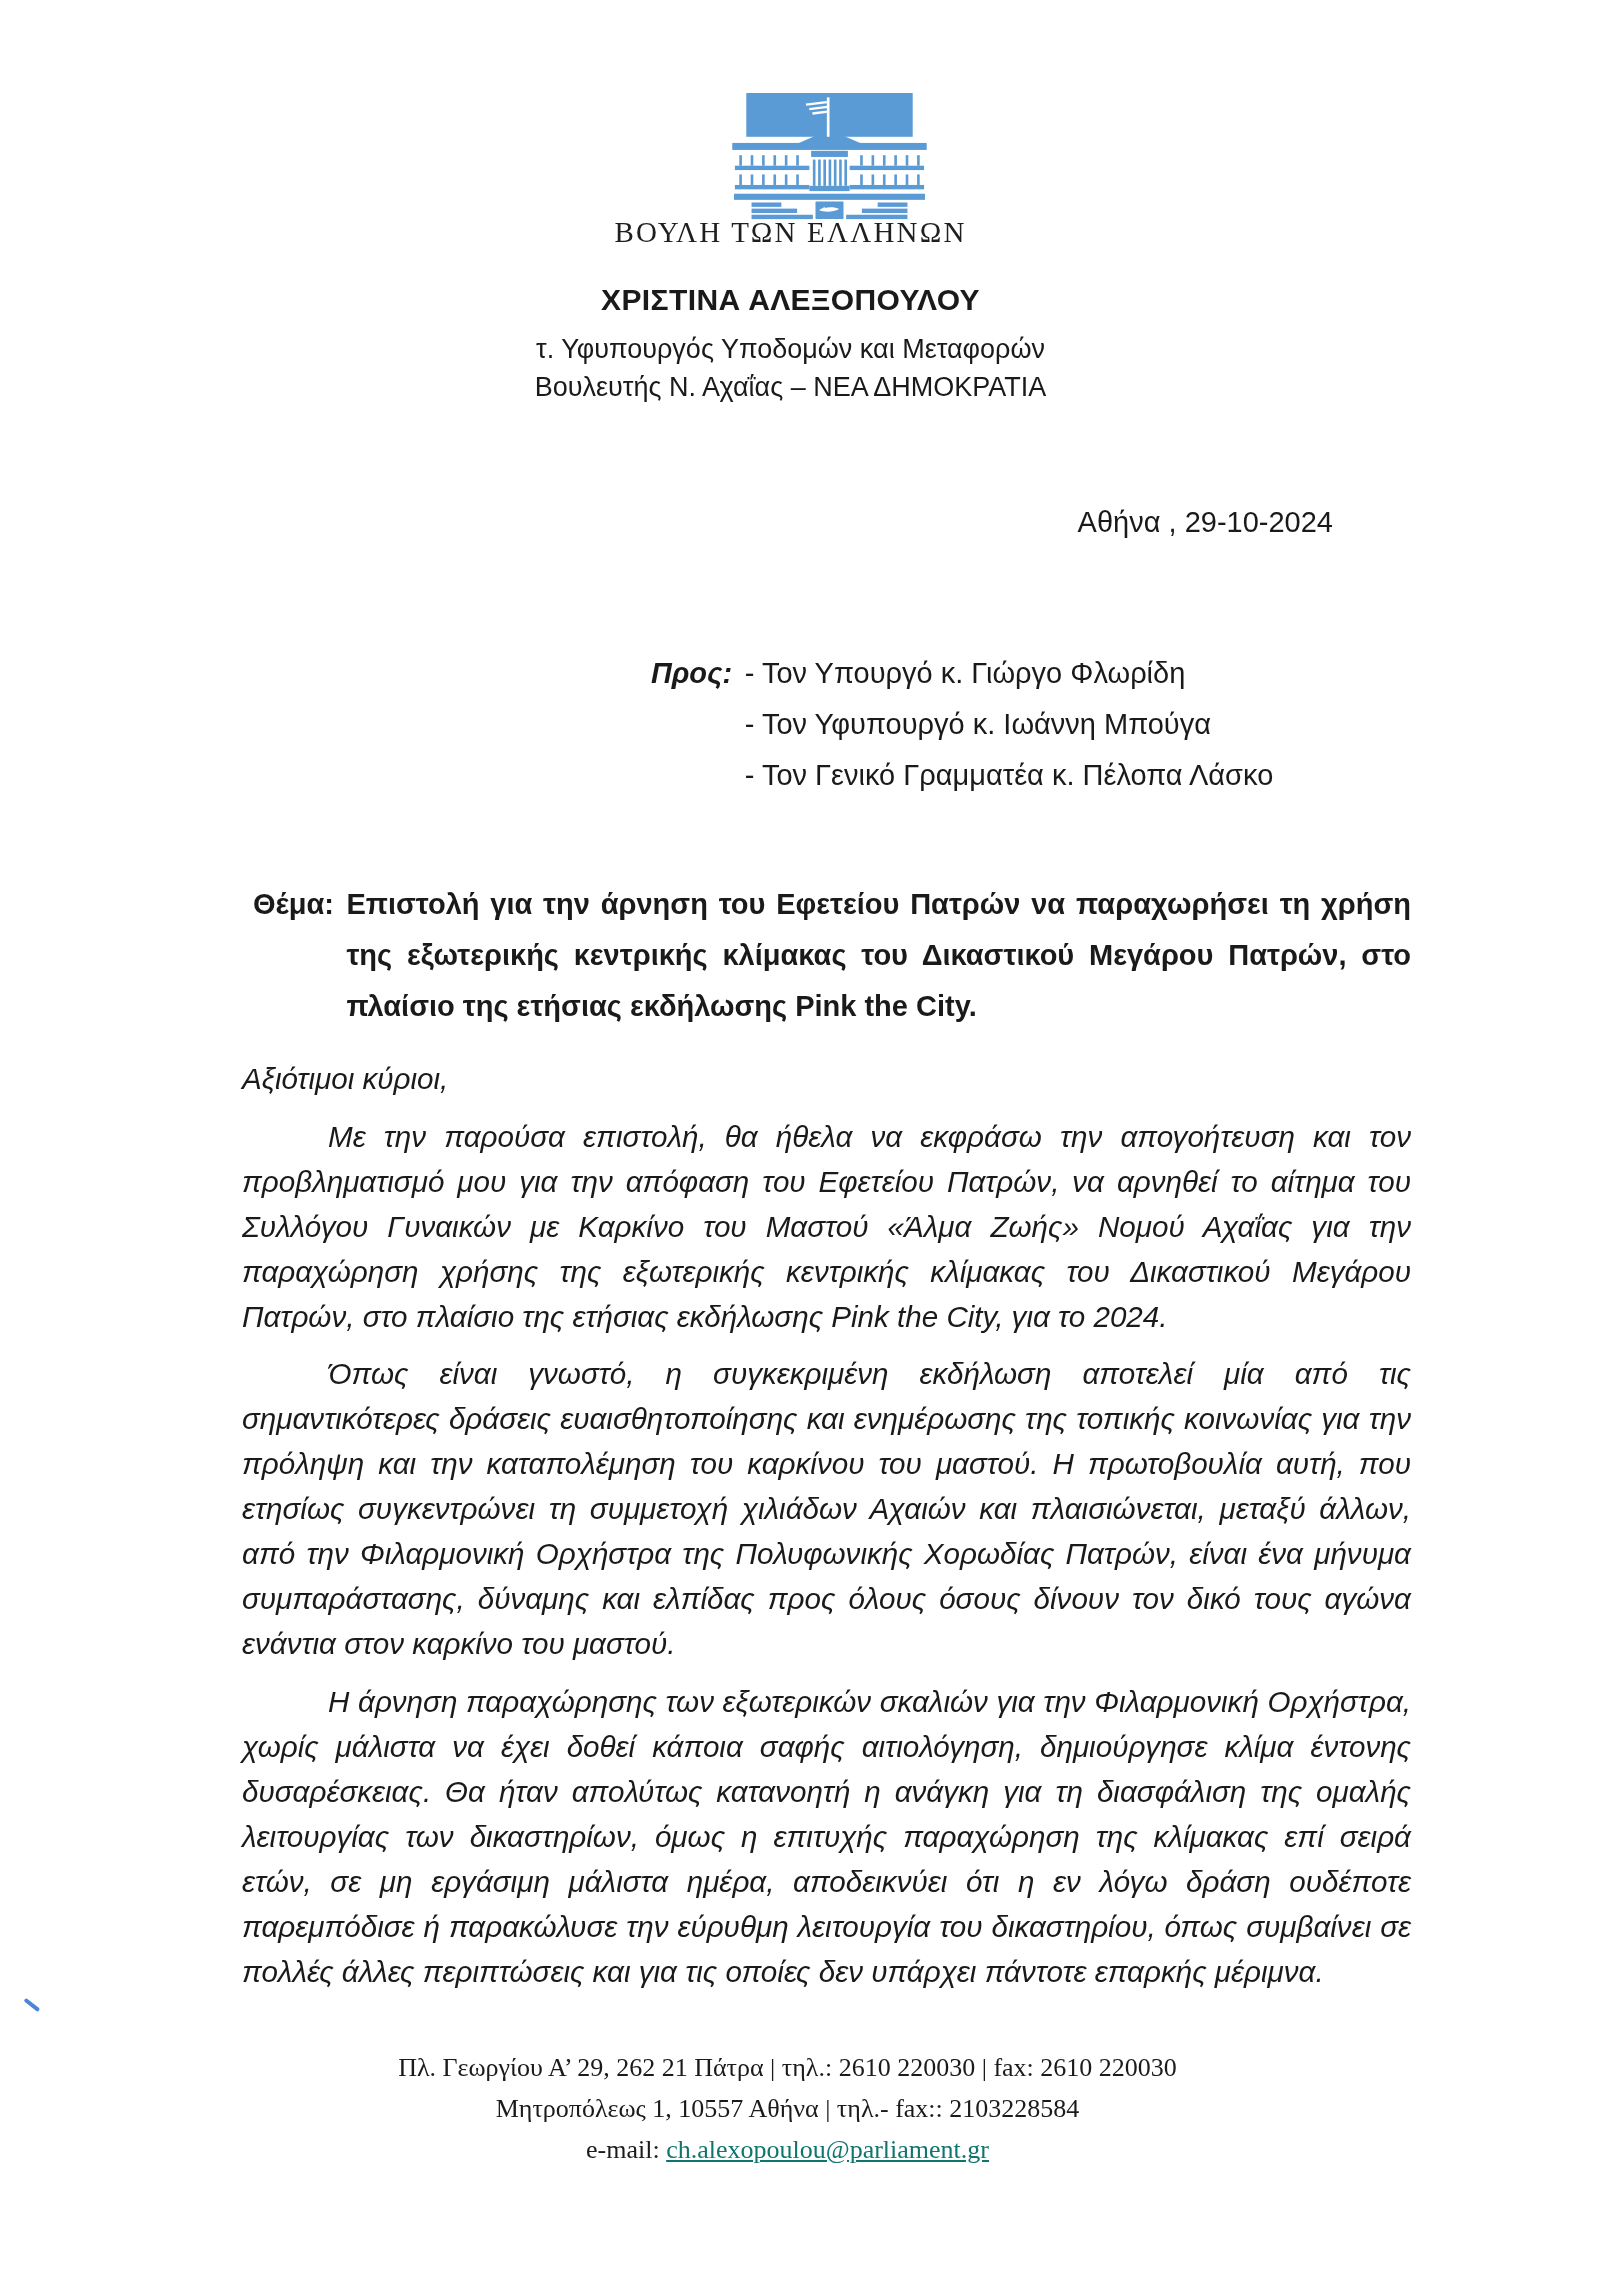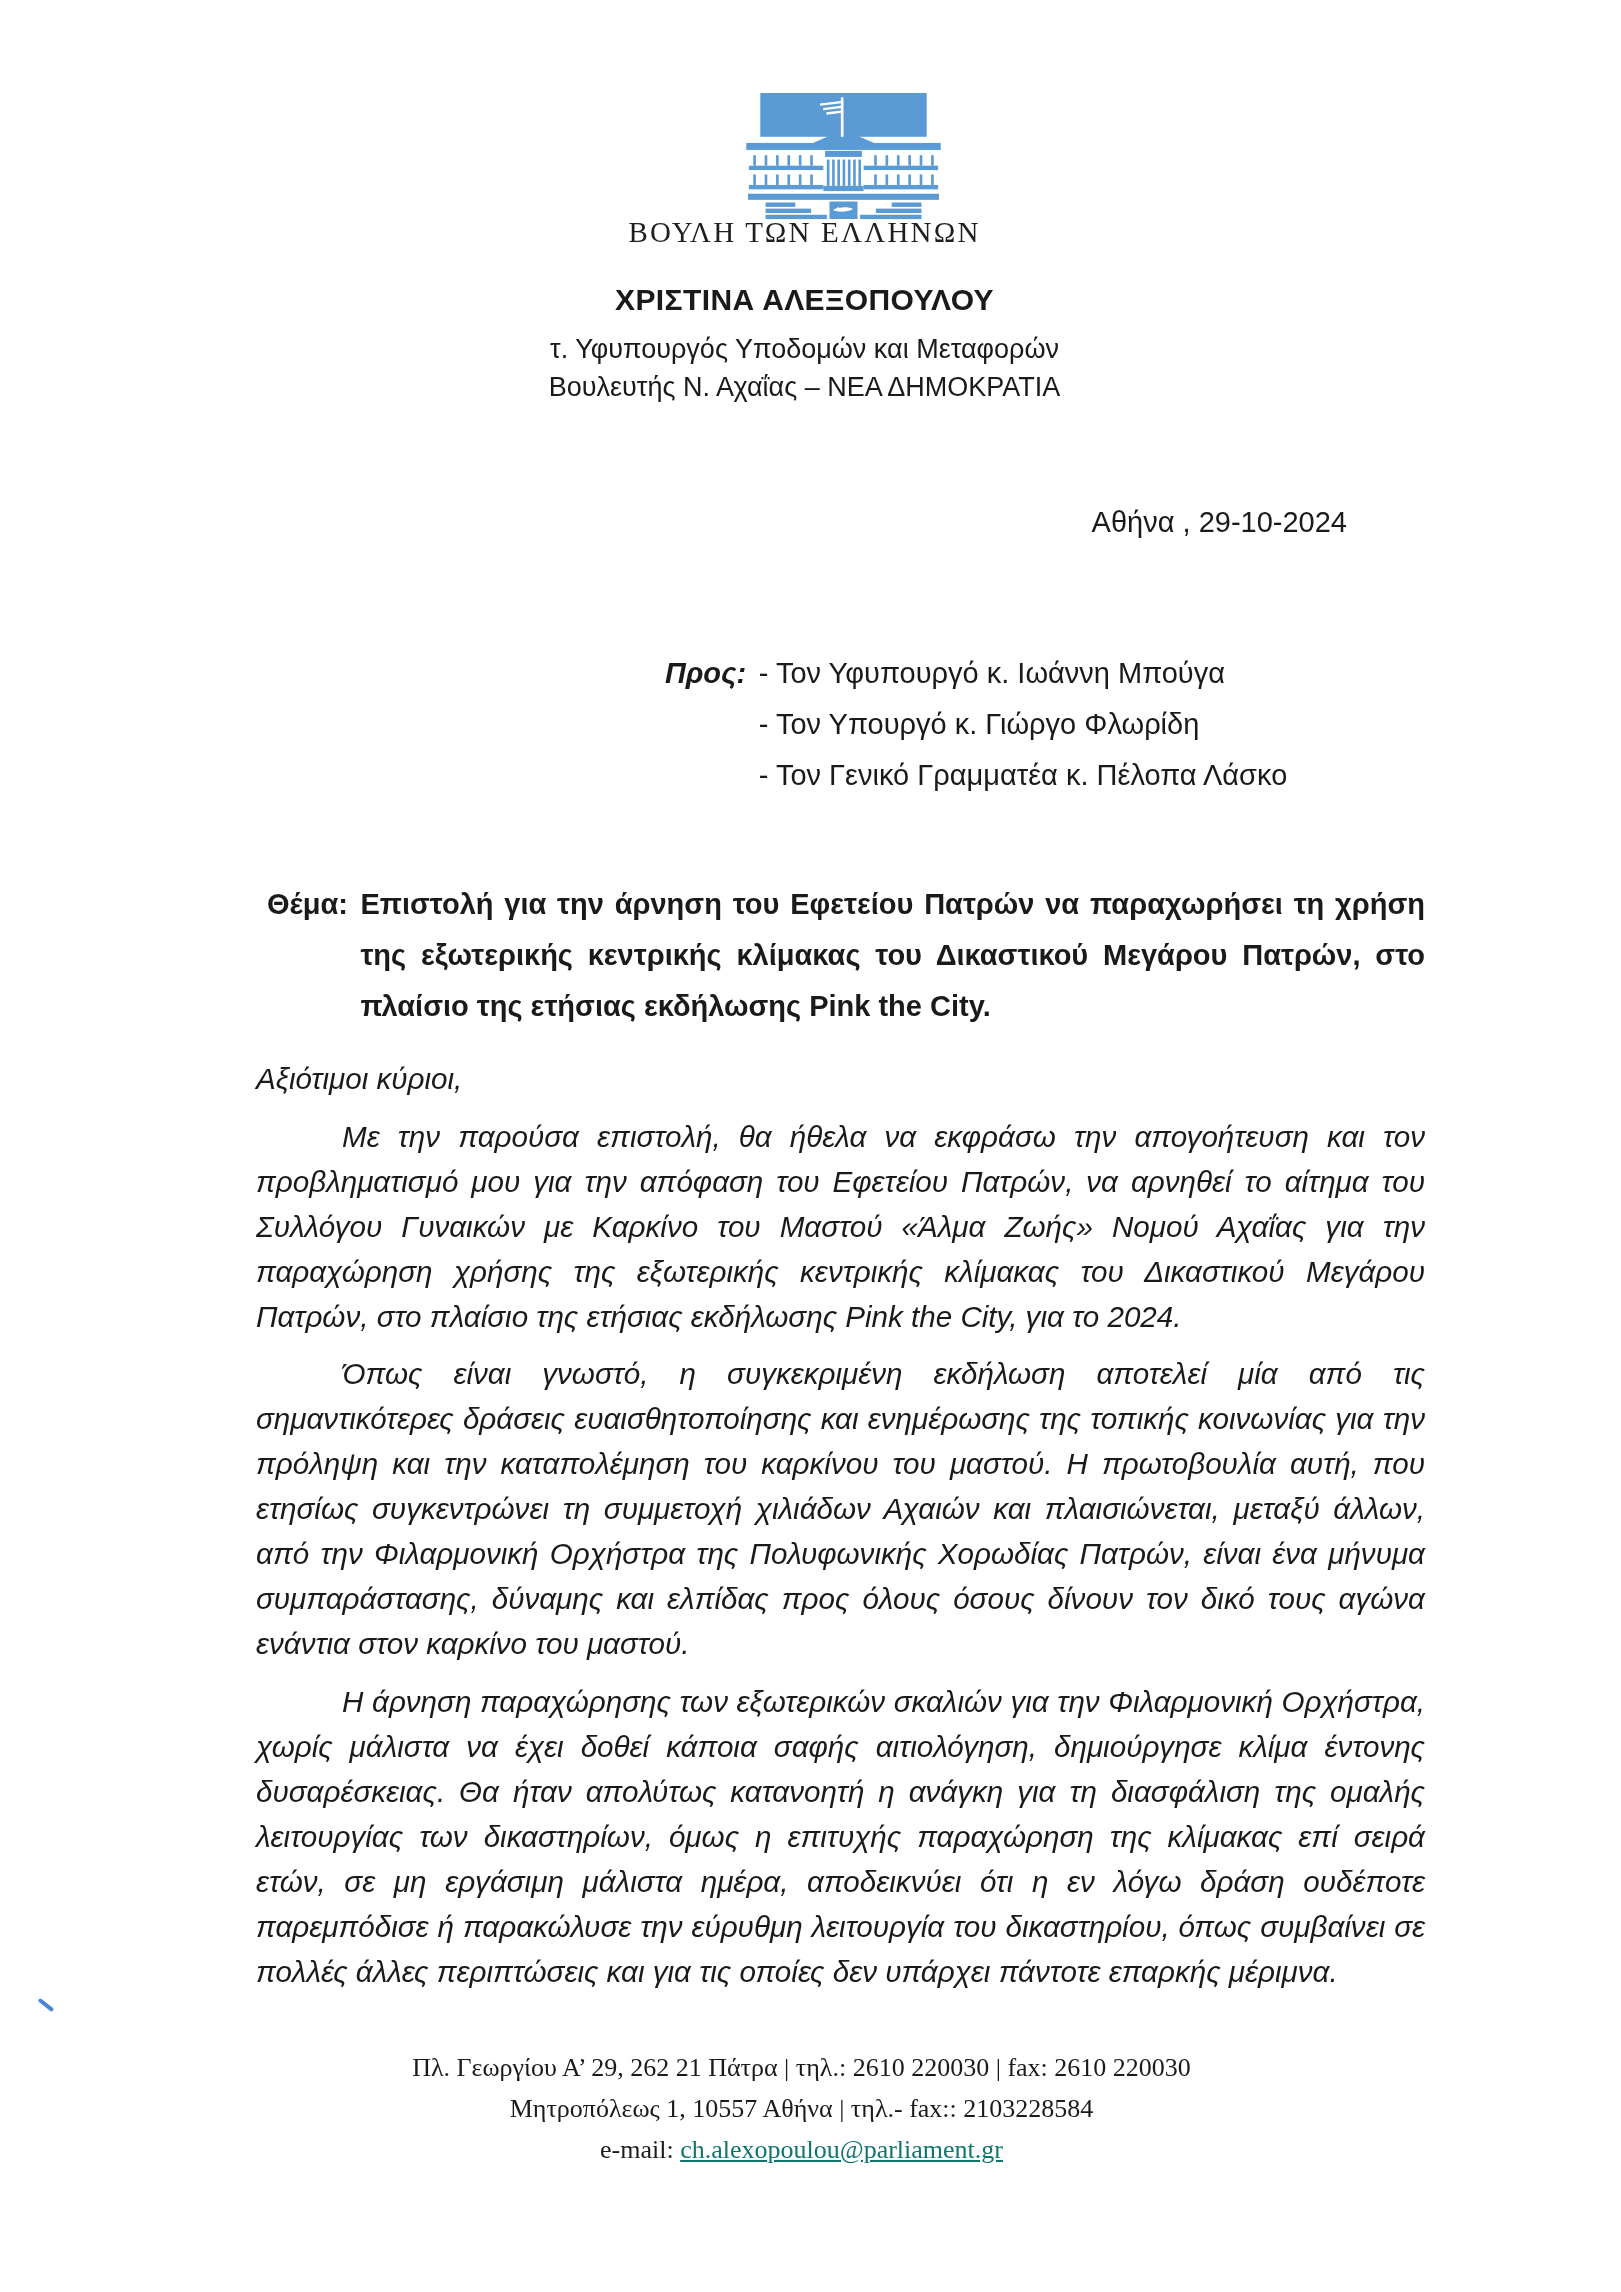--- a/index.html
+++ b/index.html
@@ -4,21 +4,20 @@
 <style>
   html,body{margin:0;padding:0;background:#ffffff;}
   .page{
     position:relative;
     width:1545px;
     height:2293px;
     background:#ffffff;
     font-family:"Liberation Sans",sans-serif;
     color:#1a1a1a;
     overflow:hidden;
-    margin-left:14px;
   }
   
   .logo{
     position:absolute;
     left:731px; top:93px;
     width:197px; height:127px;
   }
   .org-title{
     position:absolute;
     top:216px; left:0; right:0;
@@ -220,22 +219,22 @@
     <div class="sender-name">ΧΡΙΣΤΙΝΑ ΑΛΕΞΟΠΟΥΛΟΥ</div>
     <div class="sender-role">τ. Υφυπουργός Υποδομών και Μεταφορών</div>
     <div class="sender-role">Βουλευτής Ν. Αχαΐας – ΝΕΑ ΔΗΜΟΚΡΑΤΙΑ</div>
   </div>
 
   <div class="date">Αθήνα , 29-10-2024</div>
 
   <div class="recipients">
     <span class="label">Προς:</span>
     <div>
+      <div class="line">- Τον Υπουργό κ. Γιώργο Φλωρίδη</div>
       <div class="line">- Τον Υφυπουργό κ. Ιωάννη Μπούγα</div>
-      <div class="line">- Τον Υπουργό κ. Γιώργο Φλωρίδη</div>
       <div class="line">- Τον Γενικό Γραμματέα κ. Πέλοπα Λάσκο</div>
     </div>
   </div>
 
   <div class="subject">
     <span class="label">Θέμα:</span>
     <div class="text">Επιστολή για την άρνηση του Εφετείου Πατρών να παραχωρήσει τη χρήση της εξωτερικής κεντρικής κλίμακας του Δικαστικού Μεγάρου Πατρών, στο πλαίσιο της ετήσιας εκδήλωσης Pink the City.</div>
   </div>
 
   <div class="letter-body">

